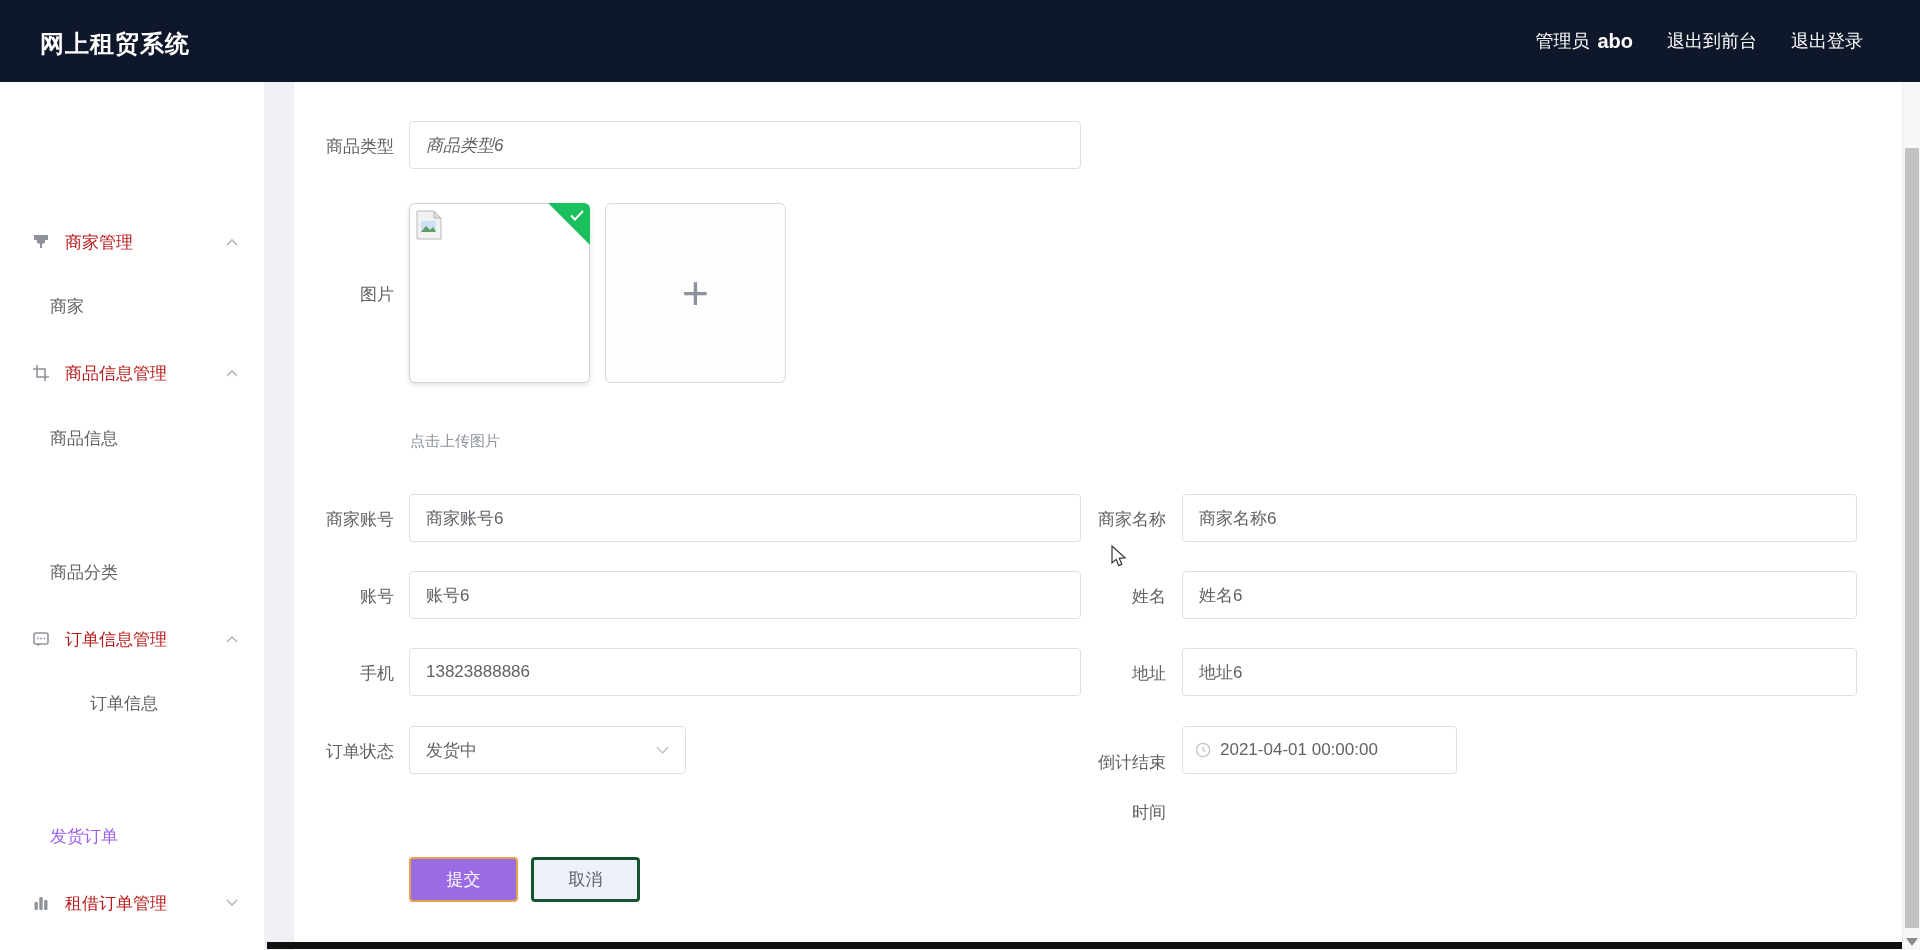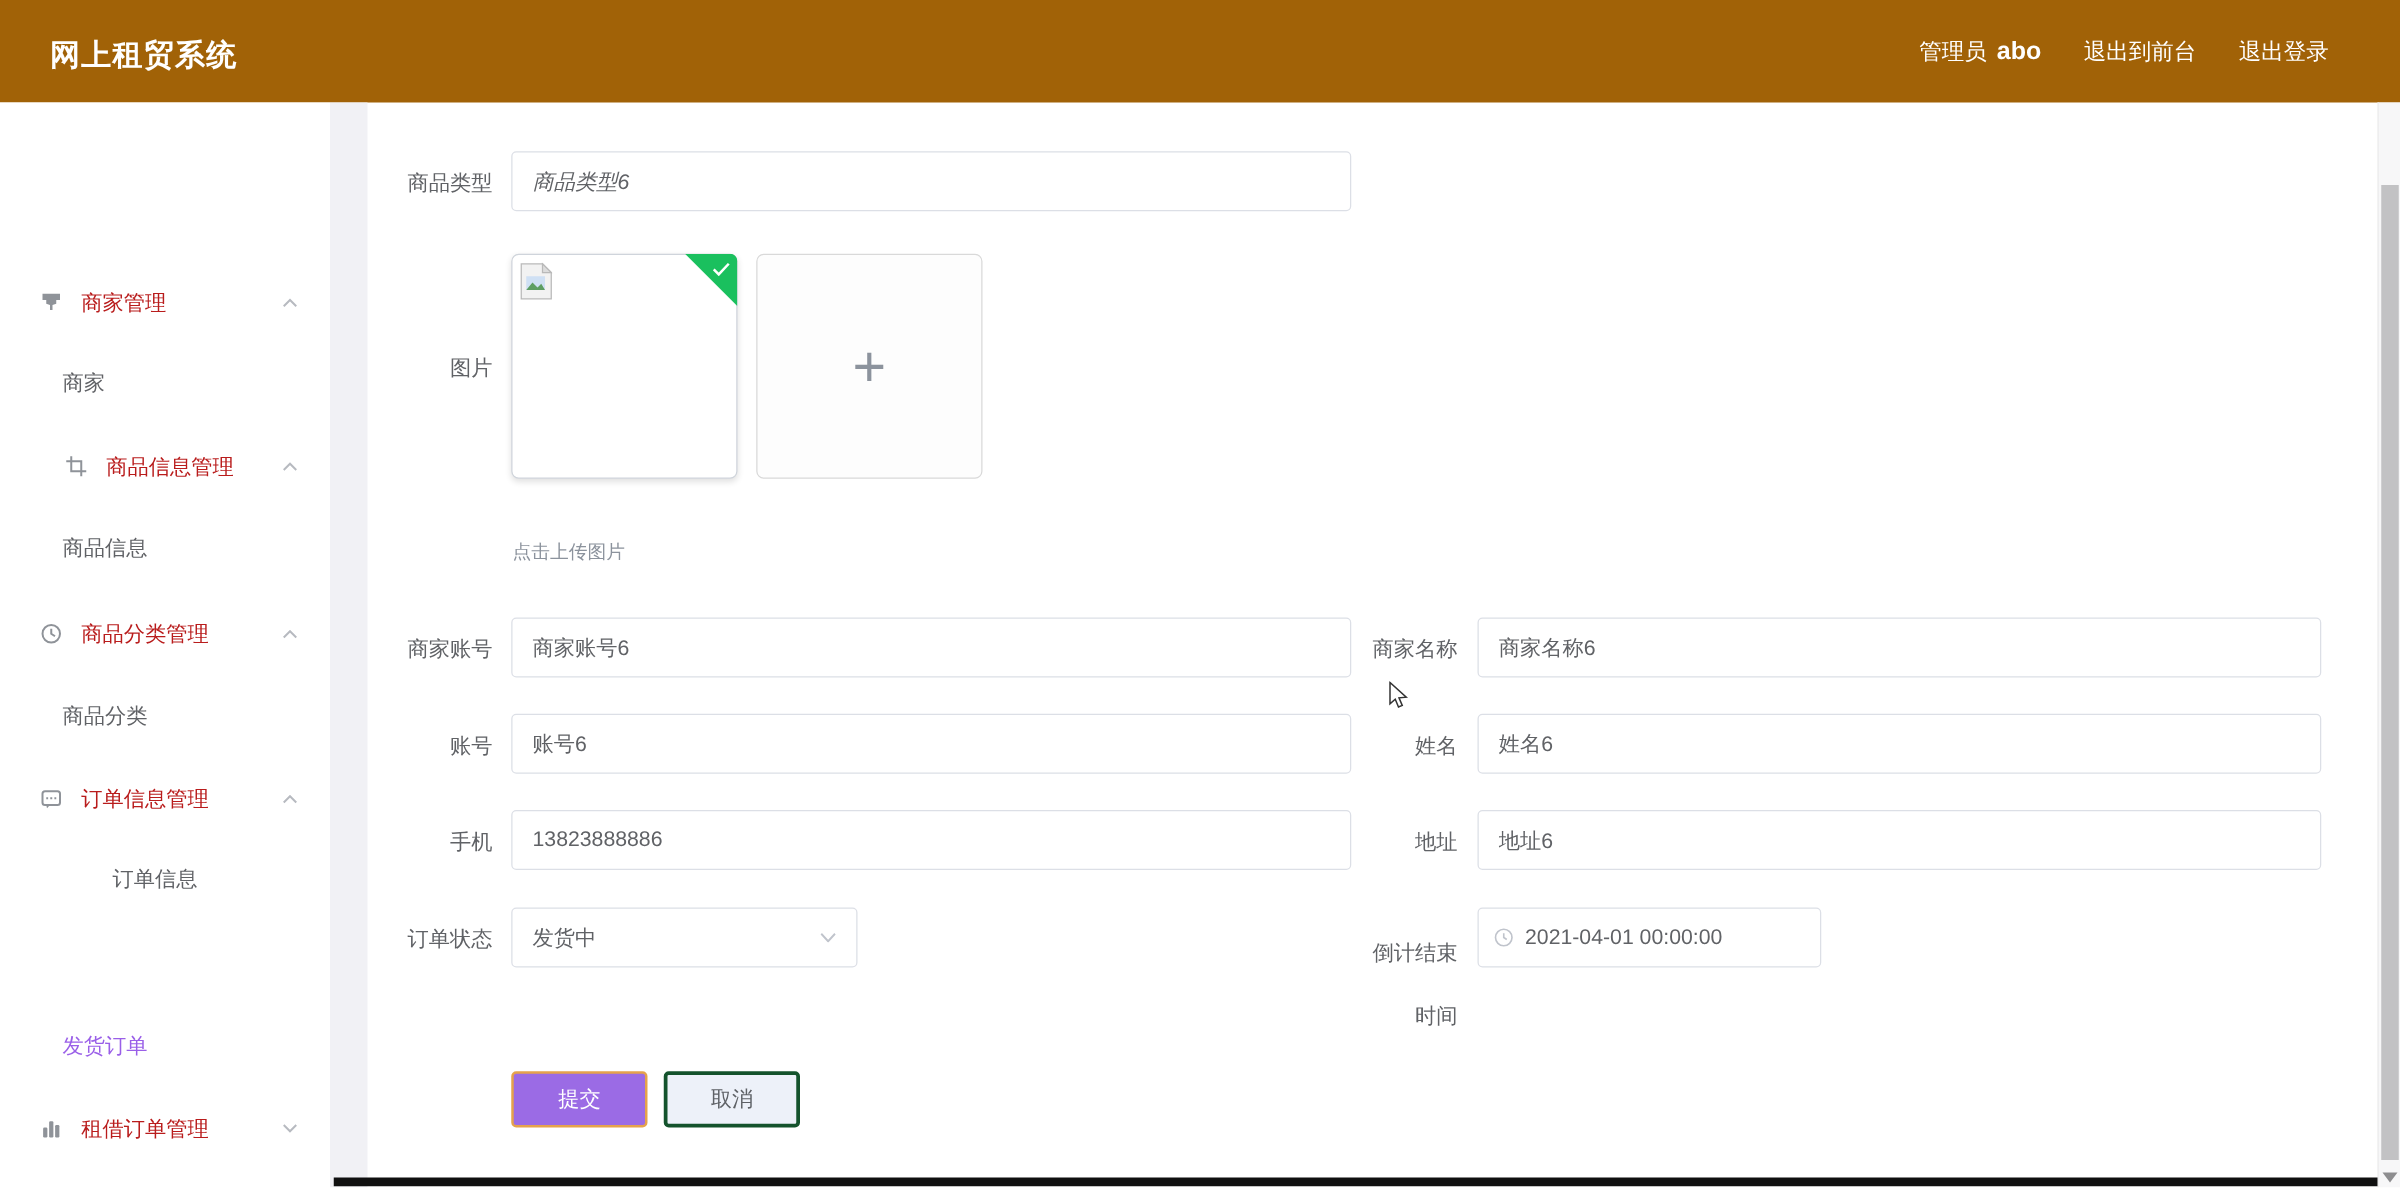--- a/index.html
+++ b/index.html
@@ -1,37 +1,37 @@
 <!DOCTYPE html>
 <html><head>
 <meta charset="utf-8">
 <style>
   * { margin:0; padding:0; box-sizing:border-box; }
   html,body { width:1920px; height:950px; overflow:hidden; }
   body { font-family:"Liberation Sans","DejaVu Sans",sans-serif; background:#fff; position:relative; }
   .page { position:absolute; inset:0; }
 
   
-  .header { position:absolute; left:0; top:0; width:1920px; height:82px; background:#a16207; display:flex; align-items:center; }
+  .header { position:absolute; left:0; top:0; width:1920px; height:82px; background:#0f172a; display:flex; align-items:center; }
   .header-title { position:absolute; left:40px; top:28px; color:#fff; font-size:24px; font-weight:bold; letter-spacing:1px; }
   .header-nav { position:absolute; right:57px; top:0; height:82px; display:flex; align-items:center; gap:34px; color:#fff; font-size:18px; }
   .header-user { display:flex; align-items:center; gap:8px; }
   .header-user .uname { font-weight:bold; font-size:20px; }
   .header-link { cursor:pointer; }
 
   
   .sidebar { position:absolute; left:0; top:82px; width:264px; bottom:0; background:#fff; }
   .sb-gap { position:absolute; left:264px; top:82px; width:30px; bottom:0; background:#f1f1f5; }
   .sb-item { position:absolute; left:0; width:264px; height:46px; display:flex; align-items:center; cursor:pointer; }
   .sb-item .g-icon { margin-left:32px; margin-right:15px; width:18px; height:18px; flex:none; }
   .sb-item.group .label { font-size:17px; color:#b91c1c; }
   .sb-item.sub .label { font-size:17px; color:#606266; margin-left:50px; }
   .sb-item.sub.active .label { color:#9a5fe8; }
   .sb-chevron { position:absolute; right:26px; width:12px; height:8px; }
-  .sb-i1 { top:137px; } .sb-i2 { top:201px; } .sb-i3 { top:268px;padding-left:20px; } .sb-i4 { top:333px; }
+  .sb-i1 { top:137px; } .sb-i2 { top:201px; } .sb-i3 { top:268px; } .sb-i4 { top:333px; }
   .sb-i5 { top:402px; } .sb-i6 { top:467px; } .sb-i7 { top:534px; } .sb-i8 { top:598px;padding-left:40px; }
   .sb-i9 { top:666px; } .sb-i10 { top:731px; } .sb-i11 { top:798px; }
 
   
   .f-label { position:absolute; color:#606266; font-size:17px; text-align:right; width:160px; }
   .f-label.left { left:234px; }
   .f-label.right { left:1006px; }
   .f-input { position:absolute; height:48px; border:1px solid #dcdfe6; border-radius:4px; background:#fff;
              font-family:inherit; font-size:17px; color:#606266; padding:0 16px; outline:none; }
   .f-input.lcol { left:409px; width:672px; }
@@ -123,30 +123,20 @@
       </svg>
       <span class="label">商品信息管理</span>
       <svg class="sb-chevron" viewBox="0 0 12 8">
         <path d="M1 7l5-5 5 5" fill="none" stroke="#b7bac0" stroke-width="1.6"></path>
       </svg>
     </div>
     <div class="sb-item sub sb-i4">
       <span class="label">商品信息</span>
     </div>
 
-    <div class="sb-item group sb-i5">
-      <svg class="g-icon" viewBox="0 0 18 18">
-        <circle class="icon-stroke" cx="9" cy="9" r="7"></circle>
-          <path class="icon-stroke" d="M9 5v4l3 2"></path>
-      </svg>
-      <span class="label">商品分类管理</span>
-      <svg class="sb-chevron" viewBox="0 0 12 8">
-        <path d="M1 7l5-5 5 5" fill="none" stroke="#b7bac0" stroke-width="1.6"></path>
-      </svg>
-    </div>
     <div class="sb-item sub sb-i6">
       <span class="label">商品分类</span>
     </div>
 
     <div class="sb-item group sb-i7">
       <svg class="g-icon" viewBox="0 0 18 18">
         <rect class="icon-stroke" x="2" y="3" width="14" height="11" rx="2"></rect>
         <path class="icon-stroke" d="M5 8.5h1.5M8.2 8.5h1.6M11.5 8.5H13" stroke-dasharray="2 1.4"></path>
         <path class="icon-fill" d="M5 14h3l-2.4 2.6z"></path>
       </svg>

